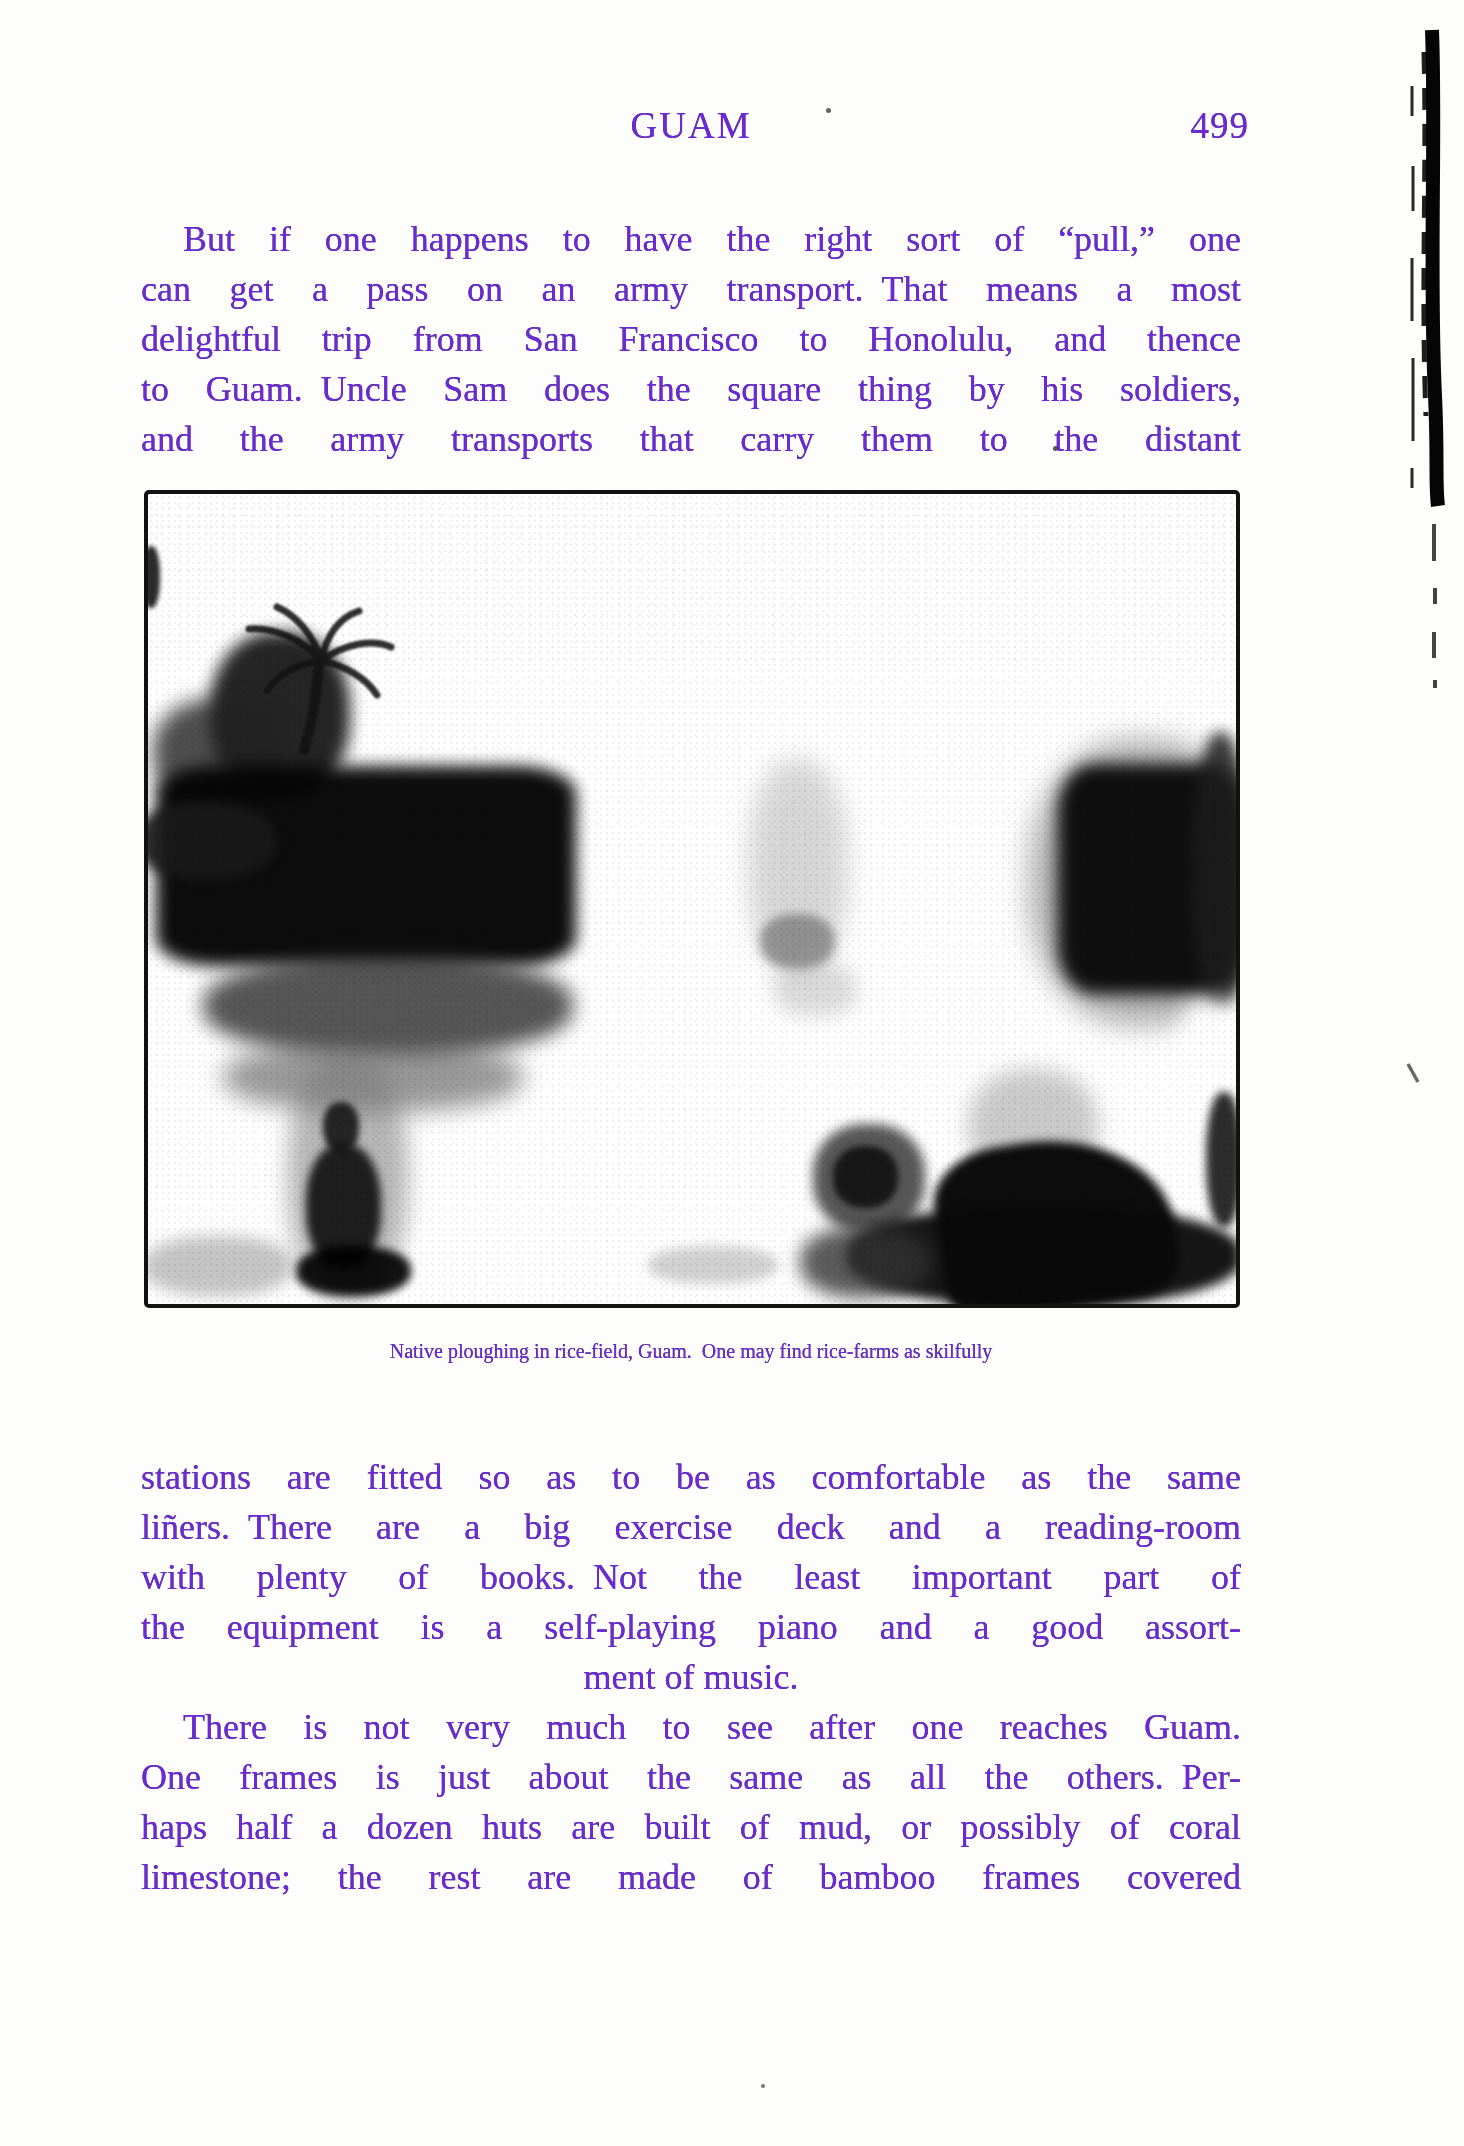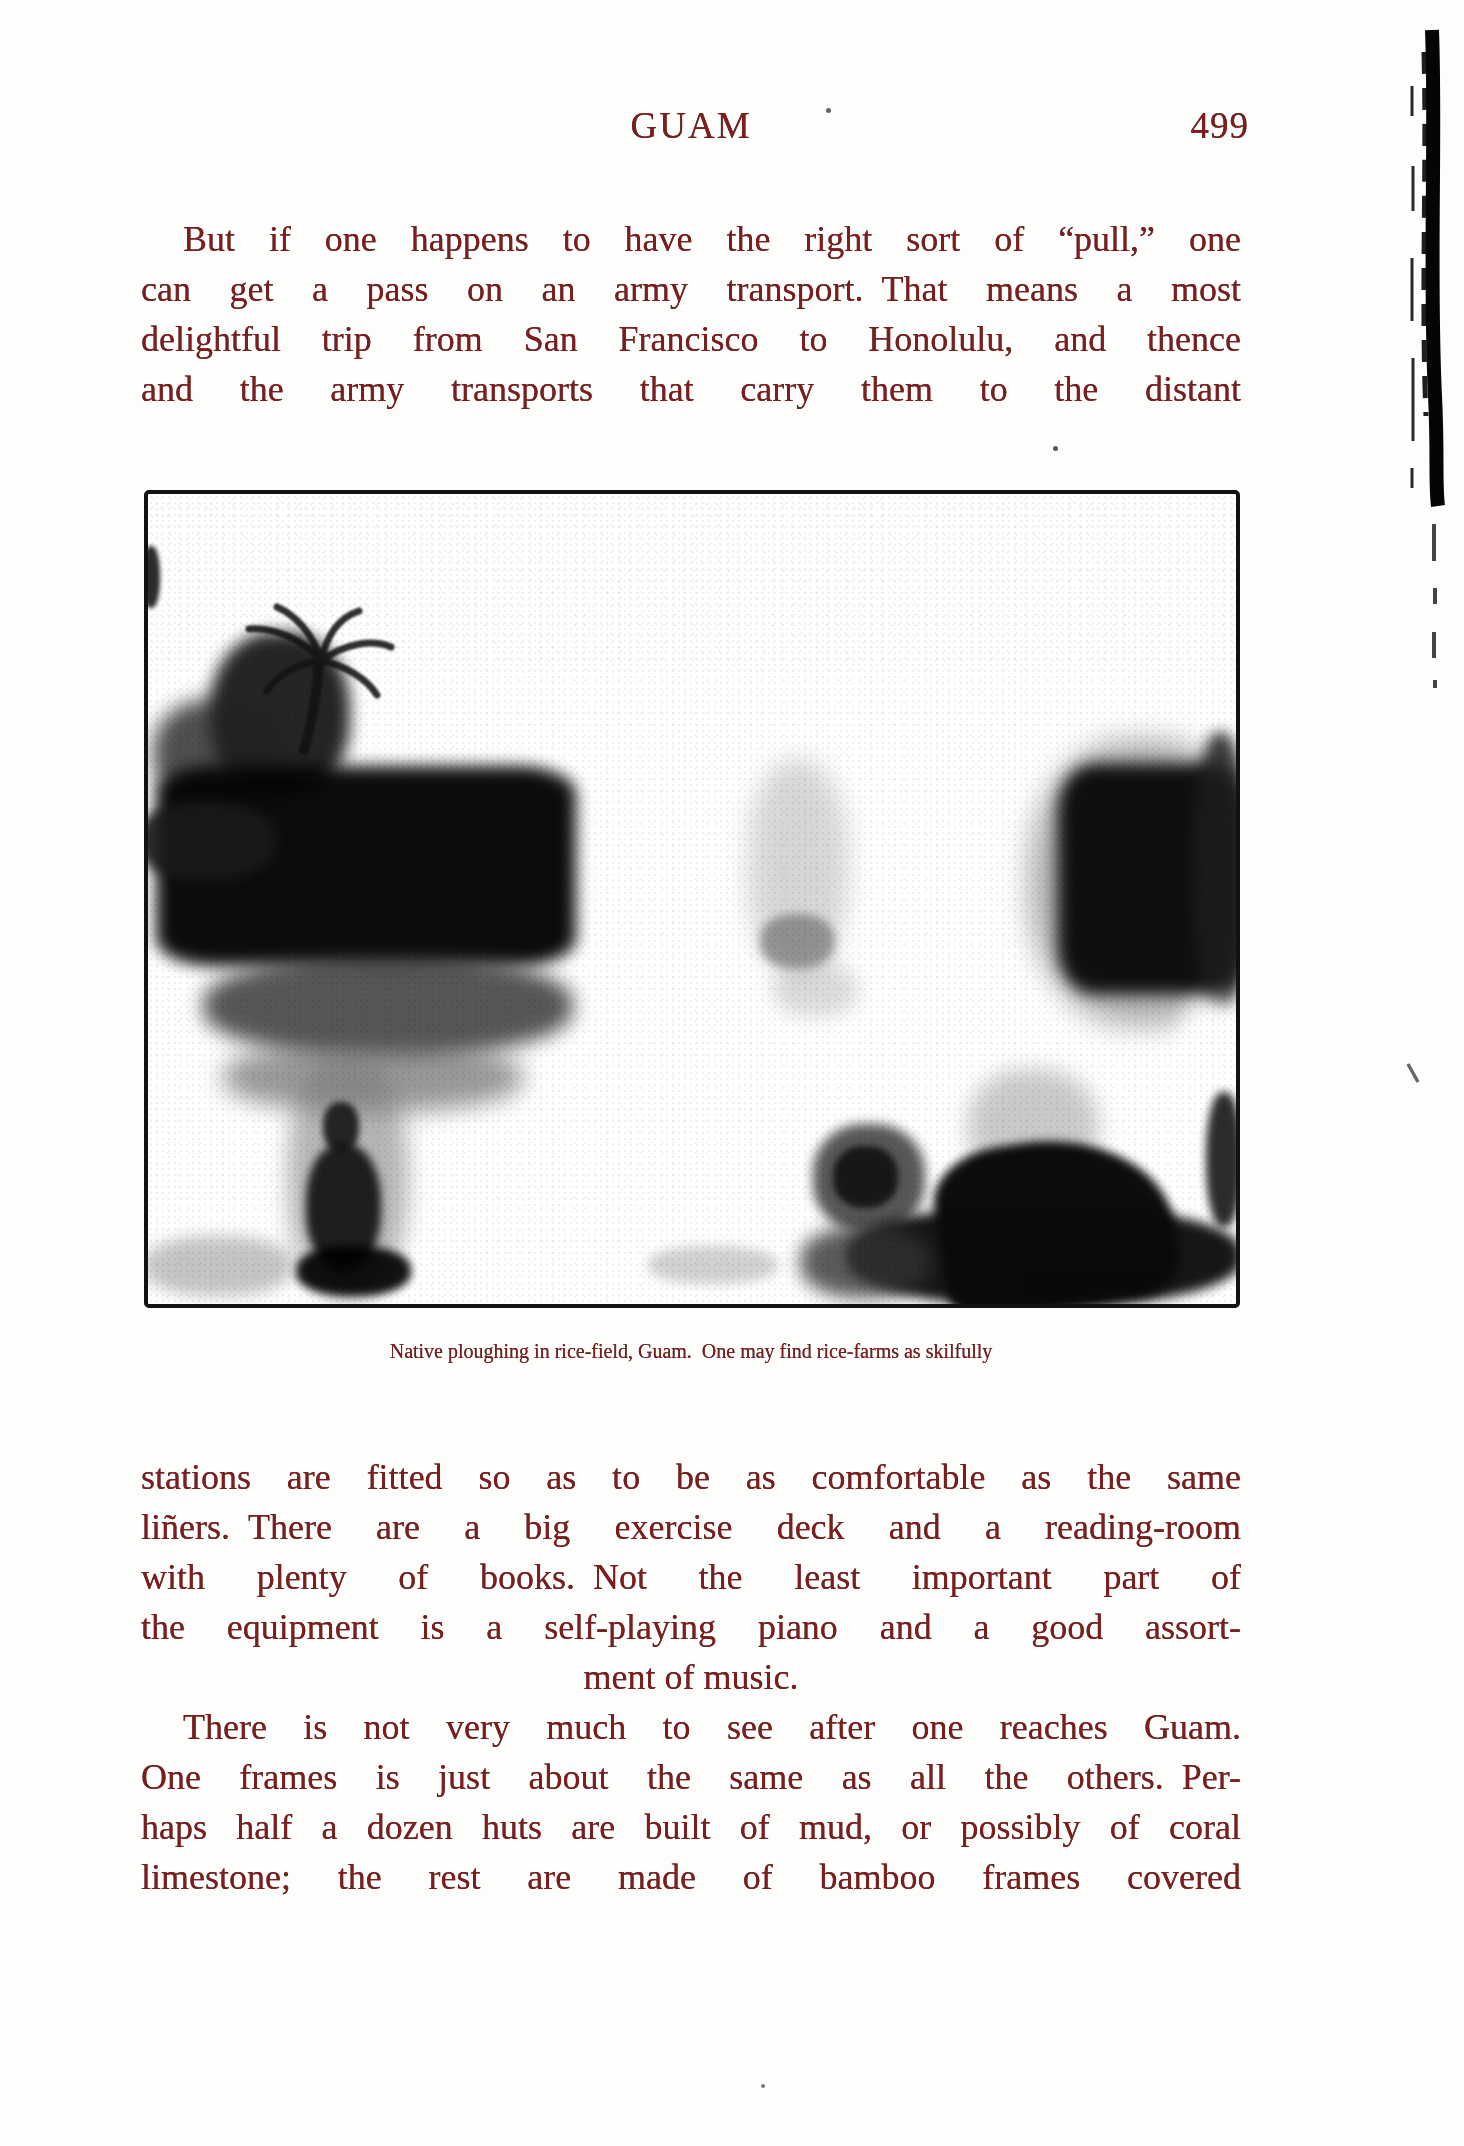--- a/index.html
+++ b/index.html
@@ -1,18 +1,18 @@
 <!DOCTYPE html>
 <html><head>
 <meta charset="utf-8">
 <style>
   html,body{margin:0;padding:0;background:#ffffff;}
   .page{
     position:relative;width:1464px;height:2146px;background:#fdfdfc;
-    font-family:"Liberation Serif", serif;color:#7f1d1d;overflow:hidden;
+    font-family:"Liberation Serif", serif;color:#6d28d9;overflow:hidden;
   }
   .txt{text-shadow:0 0 .6px rgba(25,25,25,.85);}
   
   .pagehead{position:absolute;left:141px;top:104px;width:1100px;height:46px;}
   .running-title{position:absolute;left:0;width:100%;text-align:center;font-size:37px;letter-spacing:2px;}
   .page-number{position:absolute;right:-8px;top:0;font-size:37px;letter-spacing:1px;}
   
   .para{position:absolute;left:141px;width:1100px;font-size:36px;line-height:50px;}
   .para .jl{text-align:justify;text-align-last:justify;}
   .para .ll{text-align:center;}
@@ -43,20 +43,21 @@
 
   <div class="pagehead">
     <div class="running-title txt">GUAM</div>
     <div class="page-number txt">499</div>
   </div>
 
   <div class="para p1 txt">
     <div class="jl indent">But if one happens to have the right sort of “pull,” one</div>
     <div class="jl">can get a pass on an army transport. That means a most</div>
     <div class="jl">delightful trip from San Francisco to Honolulu, and thence</div>
+    <div class="jl">to Guam. Uncle Sam does the square thing by his soldiers,</div>
     <div class="jl">and the army transports that carry them to the distant</div>
   </div>
 
   <figure class="photo" style="margin:0;">
     <div class="art">
 
       <svg style="position:absolute;left:85px;top:105px;filter:blur(1px);opacity:.88;" width="175" height="165" viewBox="0 0 175 165">
         <g stroke="#141414" stroke-width="7" stroke-linecap="round" fill="none">
           <path d="M88,62 C70,40 40,28 16,30"></path>
           <path d="M88,62 C80,34 62,16 44,8"></path>

